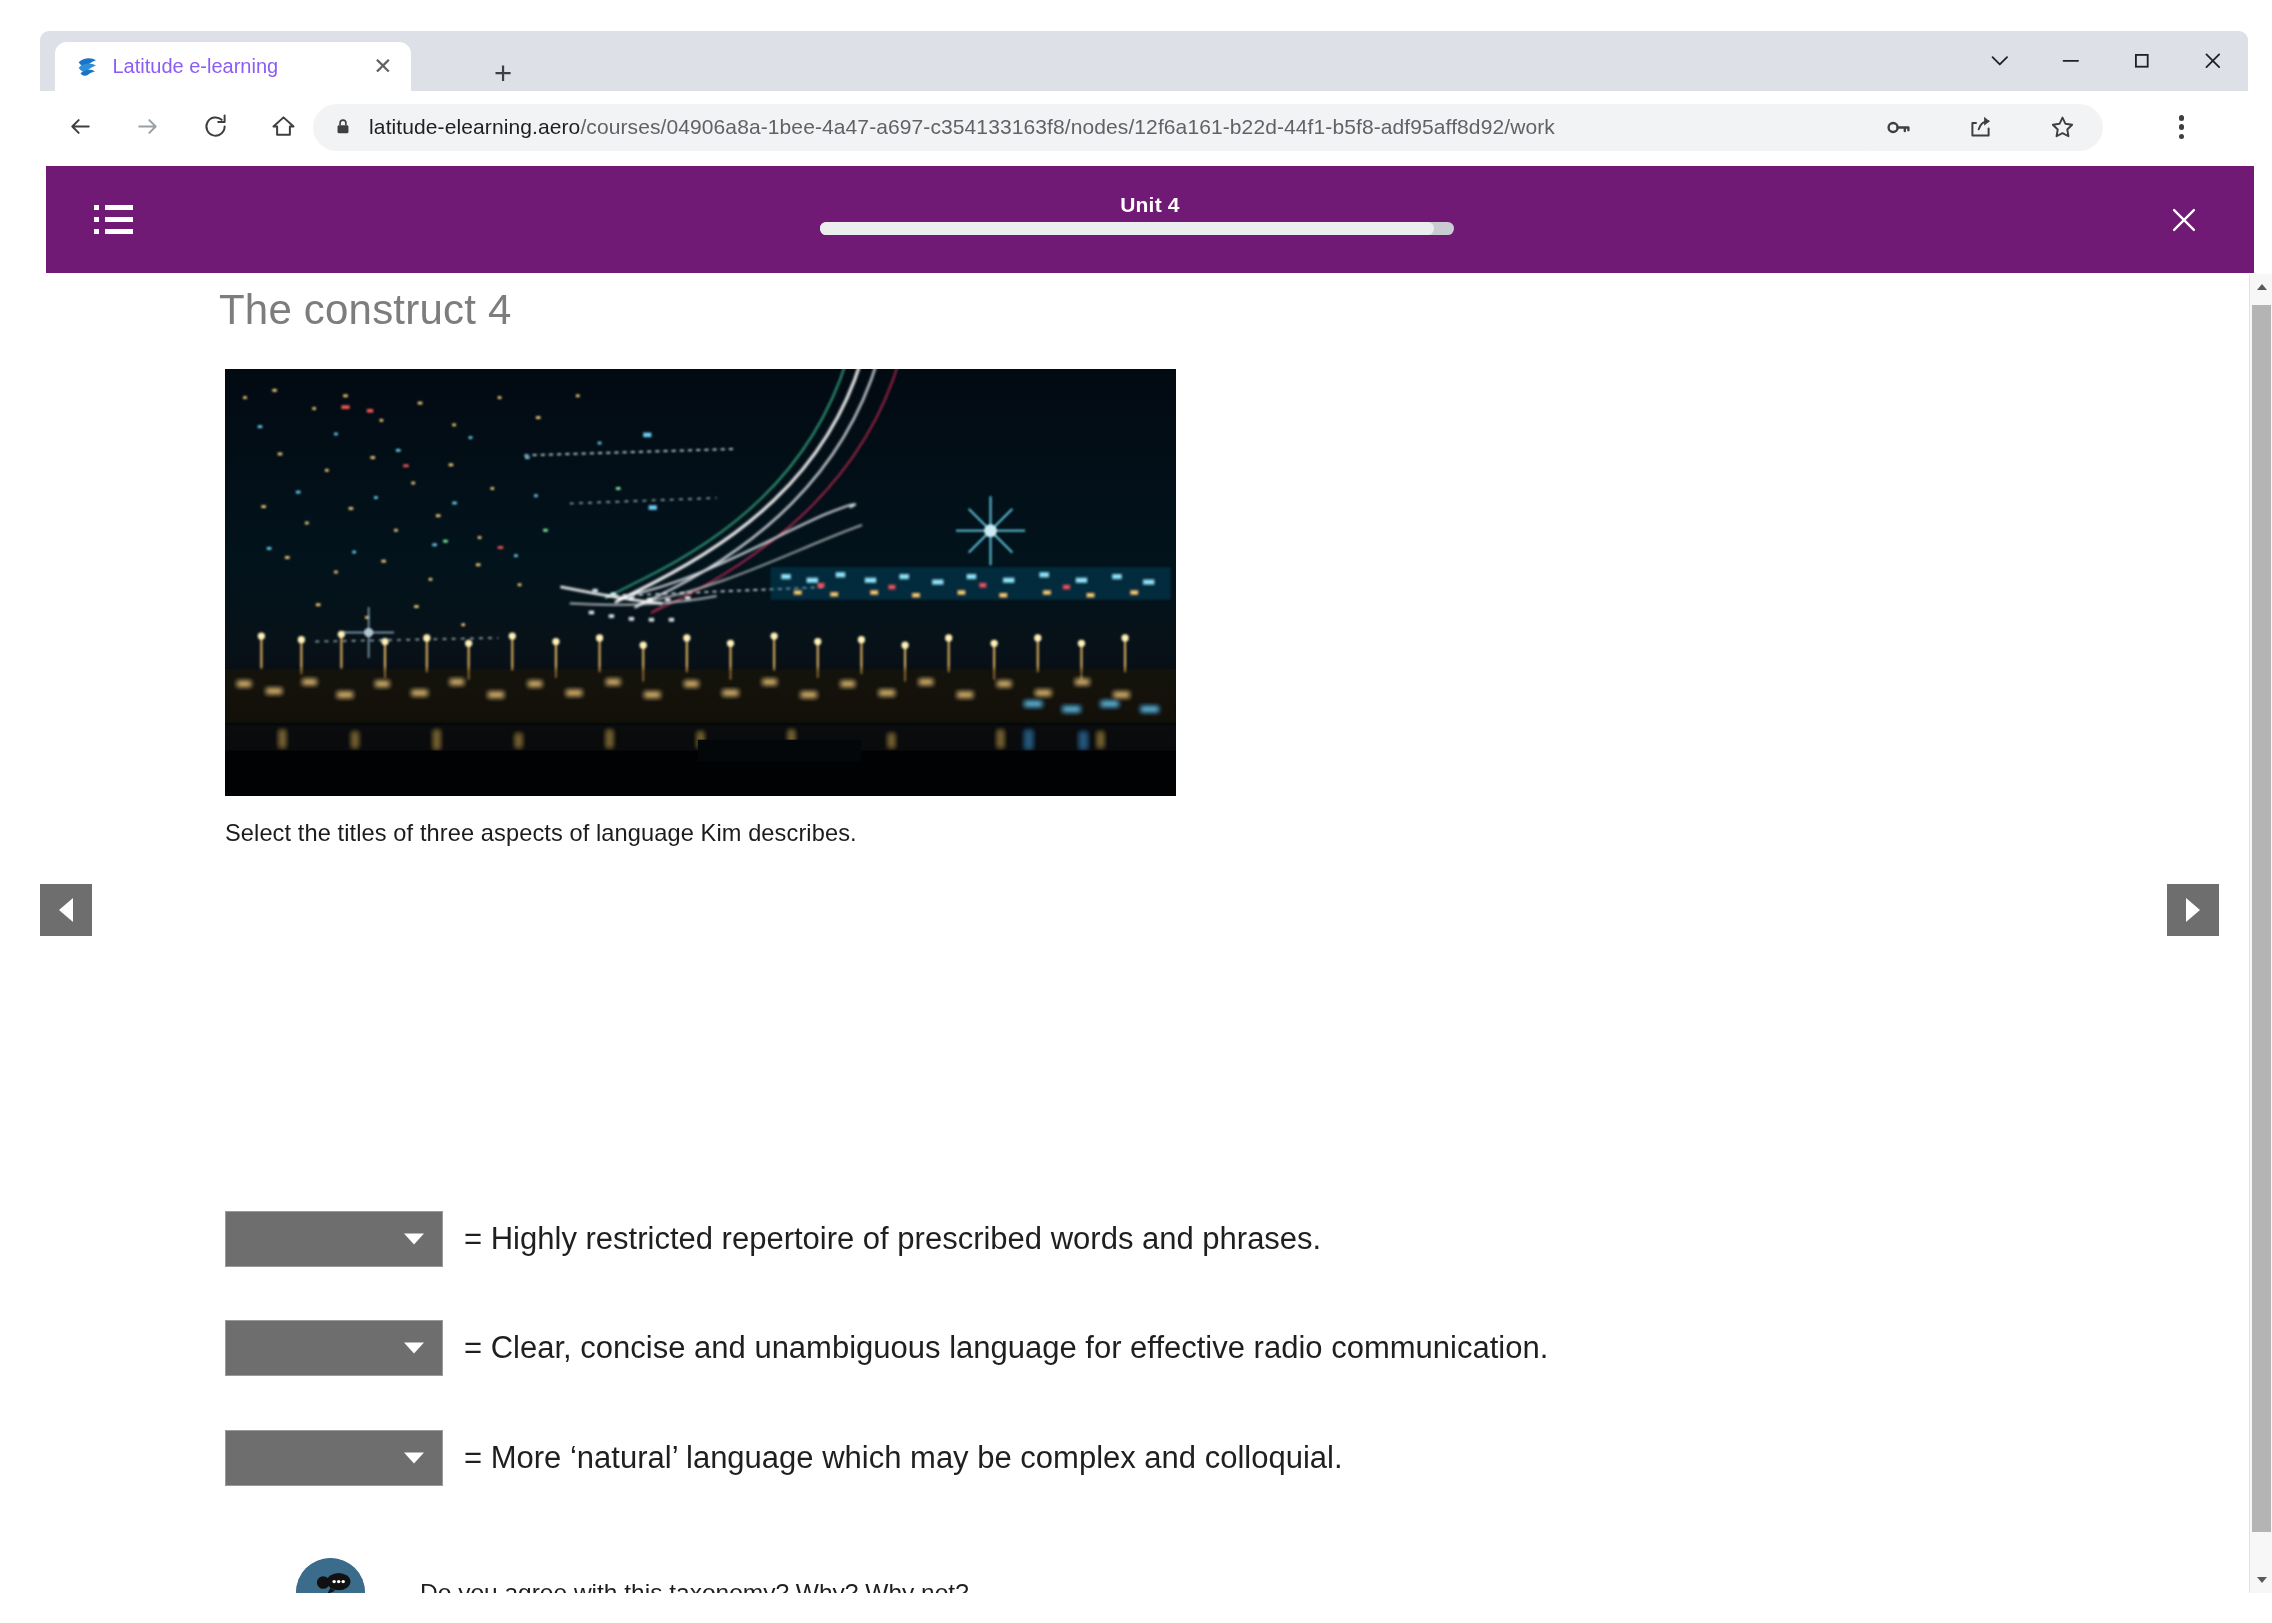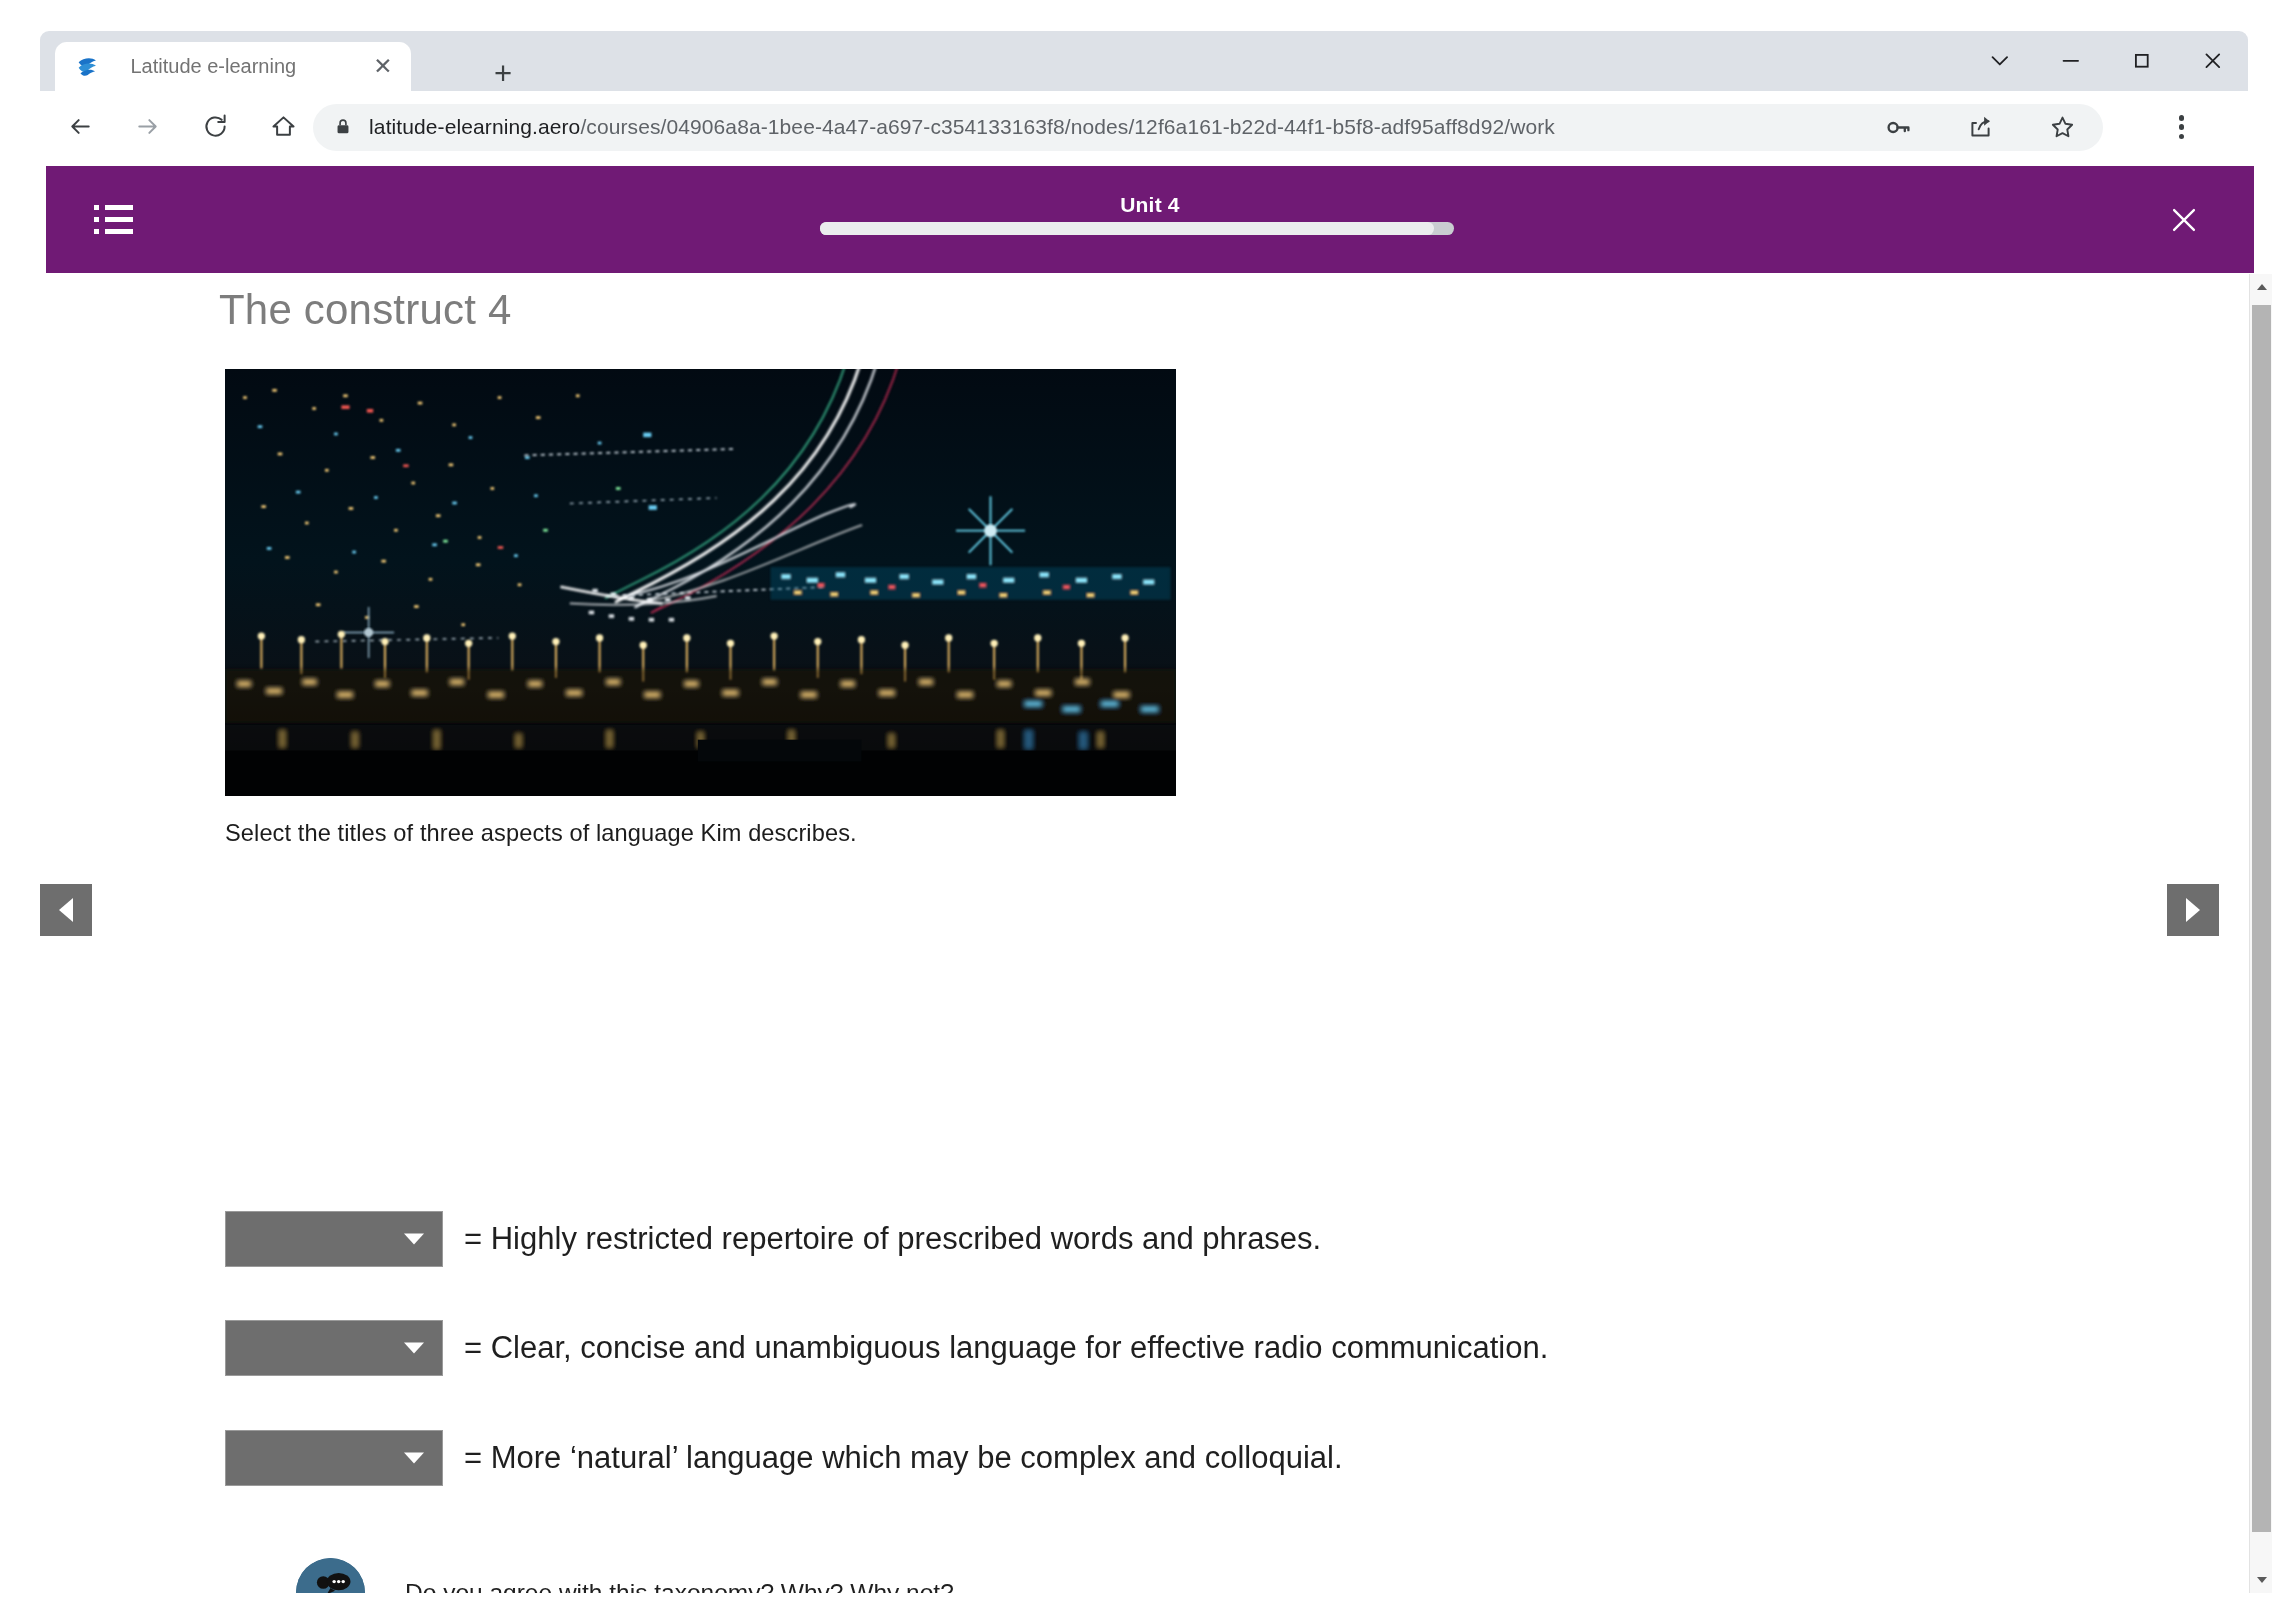--- a/index.html
+++ b/index.html
@@ -36,23 +36,23 @@
     border-top-right-radius: 11.8px;
     display: flex; align-items: center;
   }
   #tab-favicon {
     width: 27px; height: 27px;
     margin-left: 20px;
     flex: 0 0 auto;
     display: flex; align-items: center; justify-content: center;
   }
   #tab-title {
-    margin-left: 29px;
+    margin-left: 11px;
     font-size: 20px;
-    color: #737373;
+    color: #8b5cf6;
     white-space: nowrap;
     overflow: hidden;
     flex: 1 1 auto;
   }
   #tab-close {
     width: 33px; height: 33px;
     margin-right: 11px;
     flex: 0 0 auto;
     display: flex; align-items: center; justify-content: center;
     font-size: 23px; color: #5f6368; line-height: 1;
@@ -244,21 +244,21 @@
   #discussion-avatar {
     width: 69px; height: 69px;
     border-radius: 50%;
     background: #3c6c8c;
     position: relative;
     flex: 0 0 auto;
     overflow: hidden;
   }
   #discussion-avatar svg { display: block; }
   #discussion-text {
-    margin-left: 40px;
+    margin-left: 55px;
     font-size: 24.5px;
     color: #1f1f1f;
     white-space: nowrap;
   }
 
   
   .side-arrow {
     position: absolute;
     width: 52px; height: 52px;
     background: #6e6e6e;

